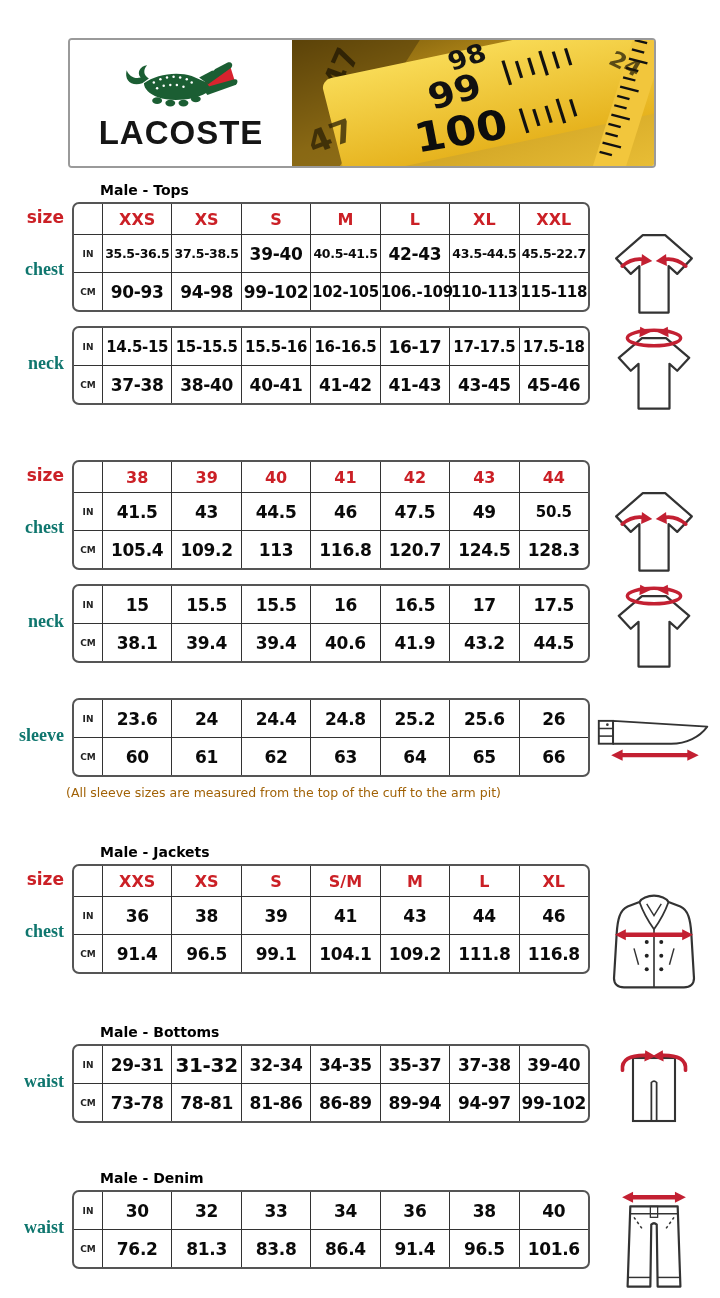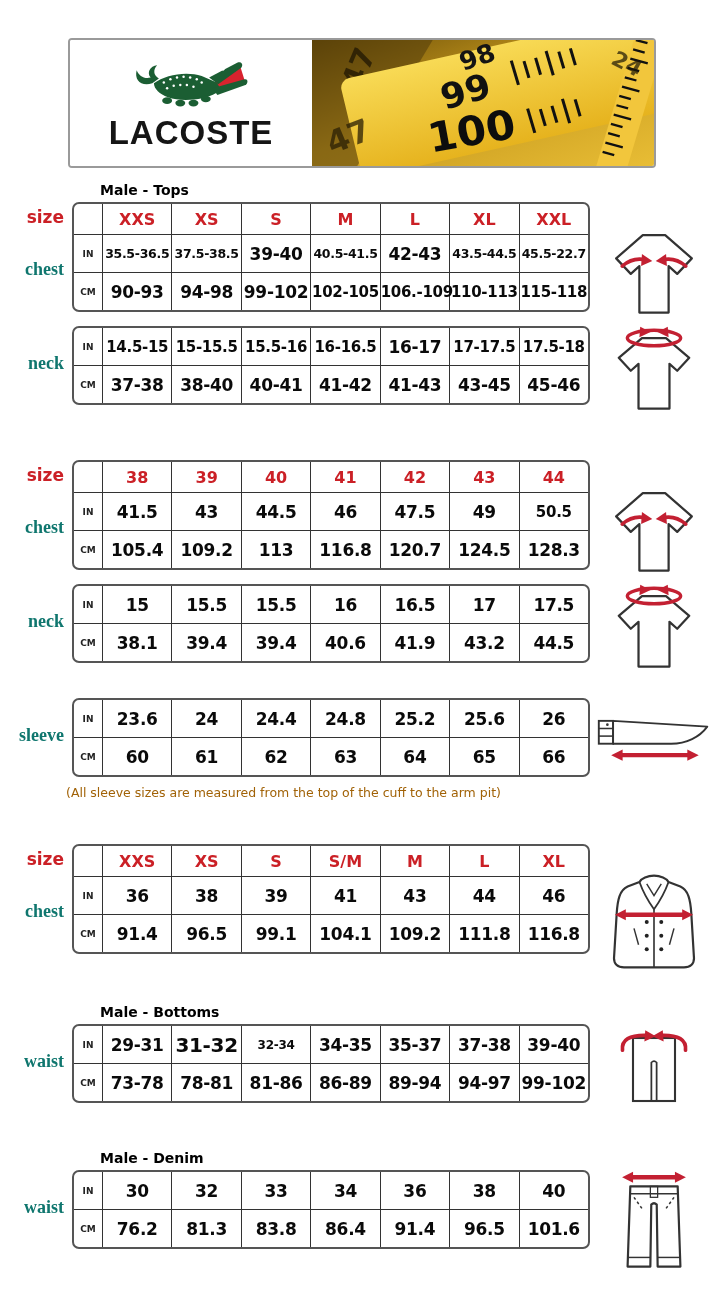--- a/index.html
+++ b/index.html
@@ -1,21 +1,21 @@
 <!DOCTYPE html>
 <html style="--red: #cb2026; --arrow: #c32032; --croc: #1b5e33; --mouth: #d8232e; --gold: #e9bd33;"><head>
 <meta charset="utf-8">
 <style>
   html,body{margin:0;padding:0;background:#fff;}
   body{width:720px;height:1298px;overflow:hidden;font-family:"DejaVu Sans",sans-serif;color:#000;}
 
   
   .header-box{margin:38px 0 0 68px;width:584px;height:126px;border:2px solid #9a9a9a;
     border-radius:4px;display:flex;overflow:hidden;background:#fff;}
-  .logo-panel{width:242px;background:#fff;display:flex;flex-direction:column;
+  .logo-panel{width:222px;background:#fff;display:flex;flex-direction:column;
     align-items:center;justify-content:center;gap:3px;}
   .brand{font-family:"Liberation Sans",sans-serif;font-weight:900;font-size:33px;
     letter-spacing:1px;color:#151515;line-height:1;}
   .photo-panel{flex:1;position:relative;overflow:hidden;}
   .photo-panel svg{display:block;width:100%;height:100%;}
 
   
   #sections > section{margin-top:44px;}
   #sections > section:nth-of-type(1){margin-top:14px;}
   #sections > section:nth-of-type(2){margin-top:48px;}
@@ -359,20 +359,21 @@
     <path d="M19,10 L118,16 C110,27 96,34 80,34 L19,34 Z" fill="#fff" stroke="#333" stroke-width="2" stroke-linejoin="round"></path>
     <line x1="26" y1="46" x2="100" y2="46" stroke="#c32032" stroke-width="4.5"></line>
     <path d="M17,46 L29,40 L29,52 Z" fill="#c32032"></path>
     <path d="M109,46 L97,40 L97,52 Z" fill="#c32032"></path>
           </svg>
         </div>
       </div>
       <div class="note">(All sleeve sizes are measured from the top of the cuff to the arm pit)</div>
     </section>
     <section>
+      <h3 class="section-title">Male - Jackets</h3>
       <div class="table-row">
         <div class="label-col">
           <span class="size-side">size</span>
           <span class="measure-side" style="top:67px">chest</span>
         </div>
         <table class="size-table">
           <tbody>
             <tr>
               <td class="unit-cell"></td>
               <td class="header-cell">XXS</td>
@@ -431,21 +432,21 @@
       <div class="table-row">
         <div class="label-col">
           <span class="measure-side" style="top:37px">waist</span>
         </div>
         <table class="size-table">
           <tbody>
             <tr>
               <td class="unit-cell">IN</td>
               <td class="data-cell" style="font-size:17px">29-31</td>
               <td class="data-cell" style="font-size:20px">31-32</td>
-              <td class="data-cell" style="font-size:12px">32-34</td>
+              <td class="data-cell" style="font-size:17px">32-34</td>
               <td class="data-cell" style="font-size:17px">34-35</td>
               <td class="data-cell" style="font-size:17px">35-37</td>
               <td class="data-cell" style="font-size:17px">37-38</td>
               <td class="data-cell" style="font-size:17px">39-40</td>
             </tr>
             <tr>
               <td class="unit-cell">CM</td>
               <td class="data-cell" style="font-size:17px">73-78</td>
               <td class="data-cell" style="font-size:17px">78-81</td>
               <td class="data-cell" style="font-size:17px">81-86</td>

